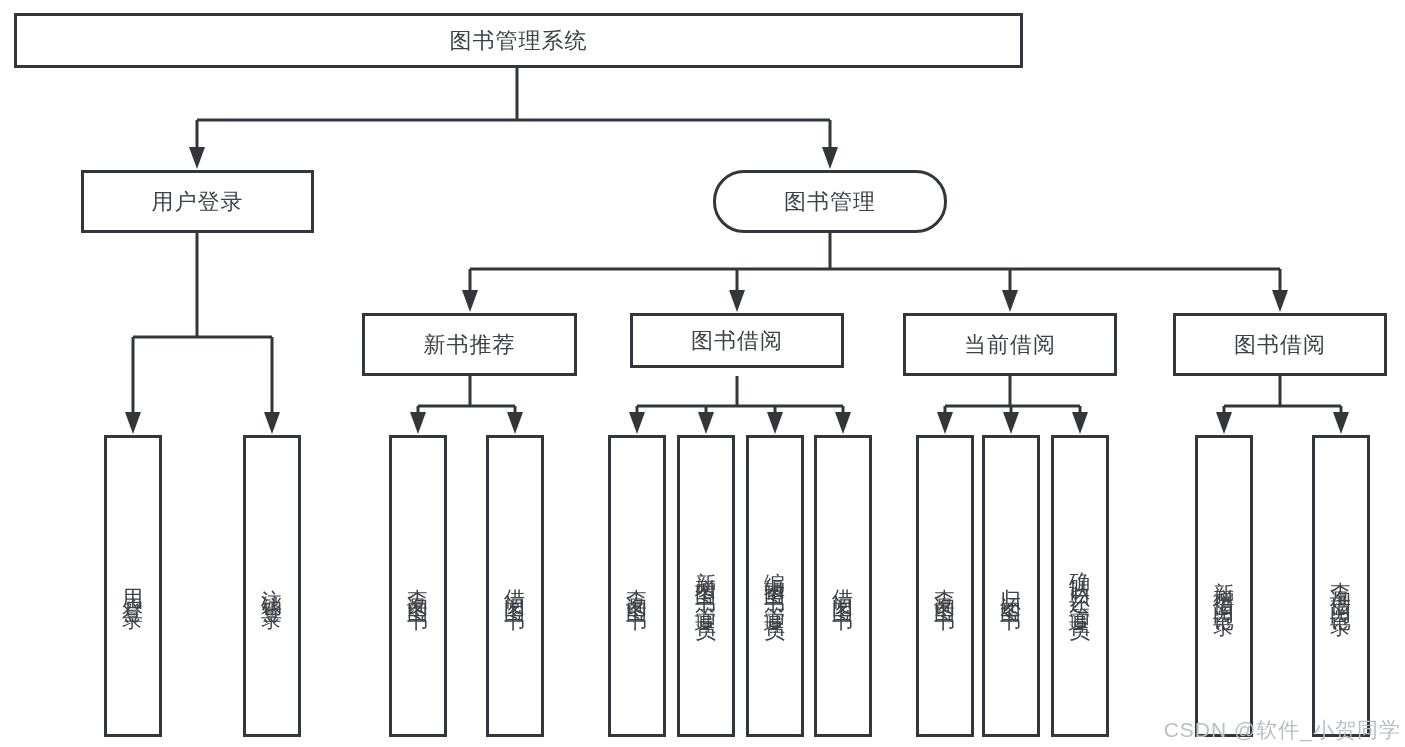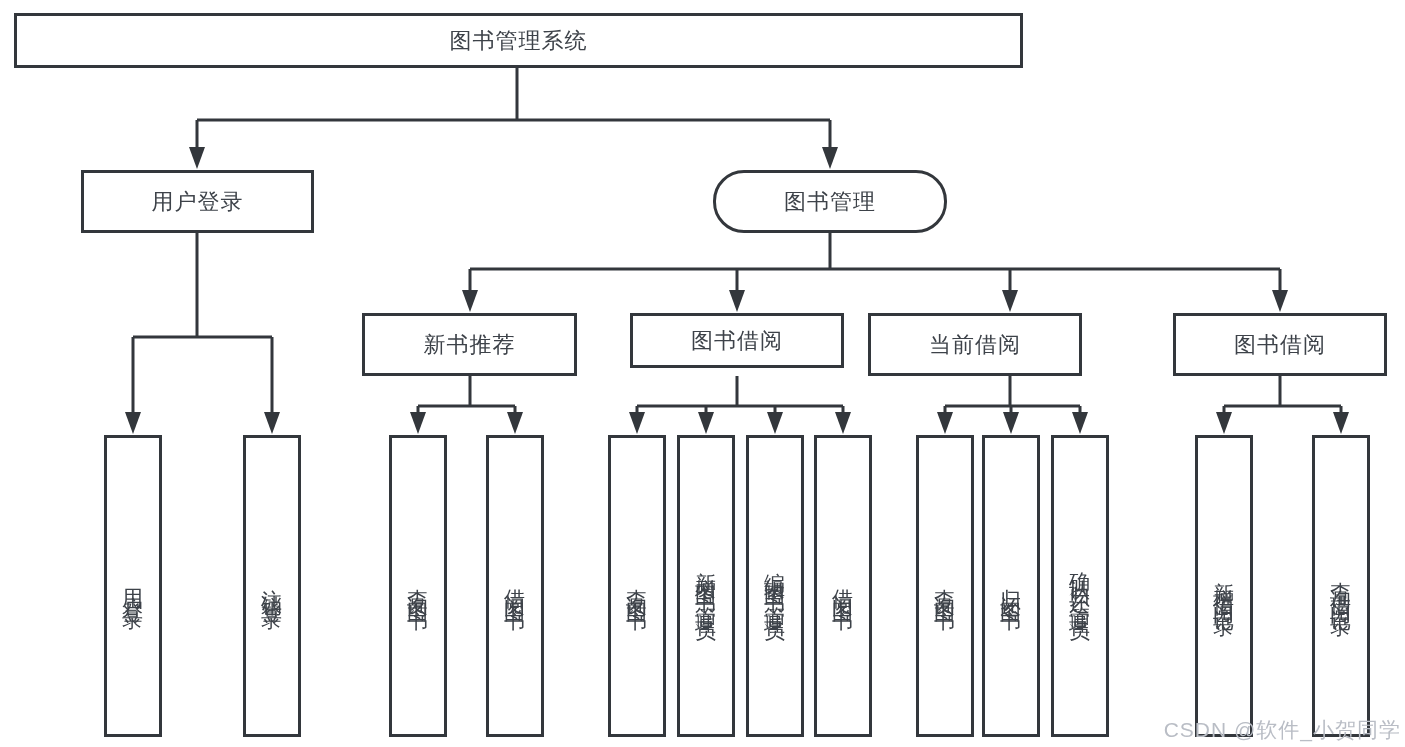--- a/index.html
+++ b/index.html
@@ -91,21 +91,21 @@
     </g>
   </svg>
 
   <div class="box" style="left:14px; top:13px; width:1009px; height:55px;">图书管理系统</div>
 
   <div class="box" style="left:81px; top:170px; width:233px; height:63px;">用户登录</div>
   <div class="box" style="left:713px; top:170px; width:234px; height:63px;border-radius:31px;">图书管理</div>
 
   <div class="box" style="left:362px; top:313px; width:215px; height:63px;">新书推荐</div>
   <div class="box" style="left:630px; top:313px; width:214px; height:55px;">图书借阅</div>
-  <div class="box" style="left:868px; top:313px; width:214px; height:63px;">当前借阅</div>
+  <div class="box" style="left:903px; top:313px; width:214px; height:63px;">当前借阅</div>
   <div class="box" style="left:1173px; top:313px; width:214px; height:63px;">图书借阅</div>
 
   <div class="box v" style="left:104px; top:435px; width:58px; height:302px;">用户登录</div>
   <div class="box v" style="left:243px; top:435px; width:58px; height:302px;">注销登录</div>
 
   <div class="box v" style="left:389px; top:435px; width:58px; height:302px;">查询图书</div>
   <div class="box v" style="left:486px; top:435px; width:58px; height:302px;">借阅图书</div>
 
   <div class="box v" style="left:608px; top:435px; width:58px; height:302px;">查询图书</div>
   <div class="box v" style="left:677px; top:435px; width:58px; height:302px;">新增图书（管理员）</div>

